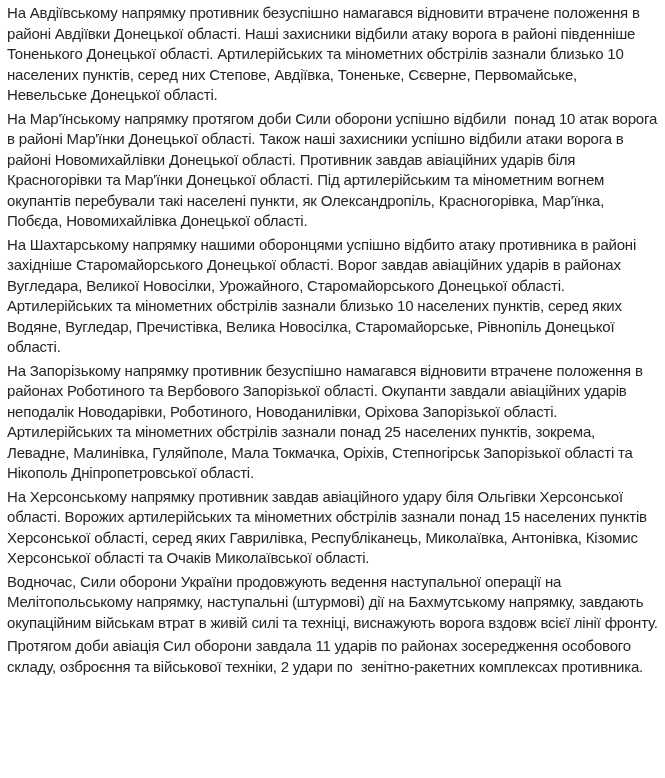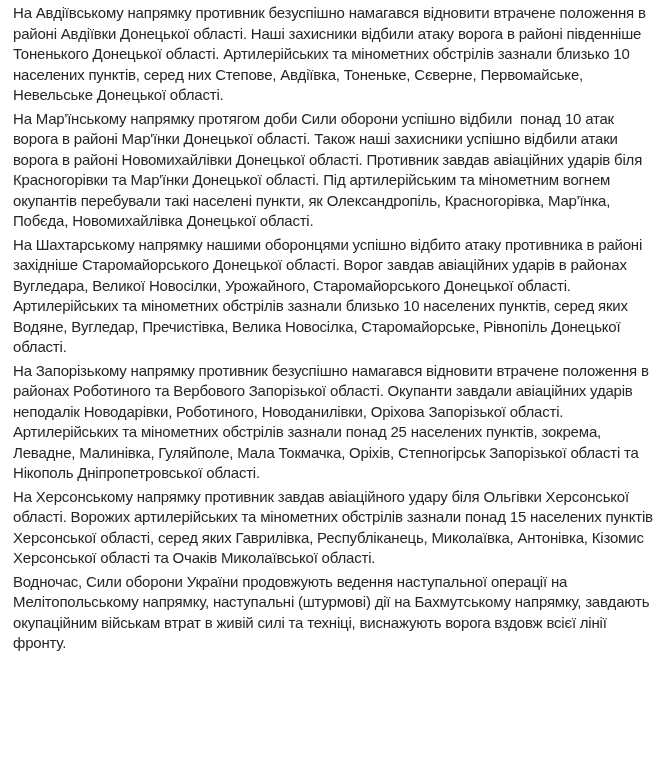--- a/index.html
+++ b/index.html
@@ -11,33 +11,34 @@
     background: #ffffff;
   }
   main.report {
     box-sizing: border-box;
     width: 665px;
     height: 778px;
     padding: 3px 6px 0 7px;
     overflow: hidden;
   }
   p.report-paragraph {
-    margin: 0 0 3px 6px;
+    margin: 0 0 3px 0;
     font-family: "Liberation Sans", "DejaVu Sans", sans-serif;
     font-size: 15px;
     line-height: 20.5px;
     letter-spacing: -0.2px;
     color: #262626;
     white-space: pre-wrap;       
     text-align: left;
   }
 </style>
 </head>
 <body>
 
 <main class="report">
   <p class="report-paragraph">На Авдіївському напрямку противник безуспішно намагався відновити втрачене положення в районі Авдіївки Донецької області. Наші захисники відбили атаку ворога в районі південніше Тоненького Донецької області. Артилерійських та мінометних обстрілів зазнали близько 10 населених пунктів, серед них Степове, Авдіївка, Тоненьке, Сєверне, Первомайське, Невельське Донецької області.</p>
   <p class="report-paragraph">На Мар'їнському напрямку протягом доби Сили оборони успішно відбили  понад 10 атак ворога в районі Мар'їнки Донецької області. Також наші захисники успішно відбили атаки ворога в районі Новомихайлівки Донецької області. Противник завдав авіаційних ударів біля Красногорівки та Мар'їнки Донецької області. Під артилерійським та мінометним вогнем окупантів перебували такі населені пункти, як Олександропіль, Красногорівка, Мар'їнка, Побєда, Новомихайлівка Донецької області.</p>
   <p class="report-paragraph">На Шахтарському напрямку нашими оборонцями успішно відбито атаку противника в районі західніше Старомайорського Донецької області. Ворог завдав авіаційних ударів в районах Вугледара, Великої Новосілки, Урожайного, Старомайорського Донецької області. Артилерійських та мінометних обстрілів зазнали близько 10 населених пунктів, серед яких Водяне, Вугледар, Пречистівка, Велика Новосілка, Старомайорське, Рівнопіль Донецької області.</p>
   <p class="report-paragraph">На Запорізькому напрямку противник безуспішно намагався відновити втрачене положення в районах Роботиного та Вербового Запорізької області. Окупанти завдали авіаційних ударів неподалік Новодарівки, Роботиного, Новоданилівки, Оріхова Запорізької області. Артилерійських та мінометних обстрілів зазнали понад 25 населених пунктів, зокрема, Левадне, Малинівка, Гуляйполе, Мала Токмачка, Оріхів, Степногірськ Запорізької області та Нікополь Дніпропетровської області.</p>
   <p class="report-paragraph">На Херсонському напрямку противник завдав авіаційного удару біля Ольгівки Херсонської області. Ворожих артилерійських та мінометних обстрілів зазнали понад 15 населених пунктів Херсонської області, серед яких Гаврилівка, Республіканець, Миколаївка, Антонівка, Кізомис Херсонської області та Очаків Миколаївської області.</p>
   <p class="report-paragraph">Водночас, Сили оборони України продовжують ведення наступальної операції на Мелітопольському напрямку, наступальні (штурмові) дії на Бахмутському напрямку, завдають окупаційним військам втрат в живій силі та техніці, виснажують ворога вздовж всієї лінії фронту.</p>
+  <p class="report-paragraph">Протягом доби авіація Сил оборони завдала 11 ударів по районах зосередження особового складу, озброєння та військової техніки, 2 удари по  зенітно-ракетних комплексах противника.</p>
 </main>
 
 </body></html>

